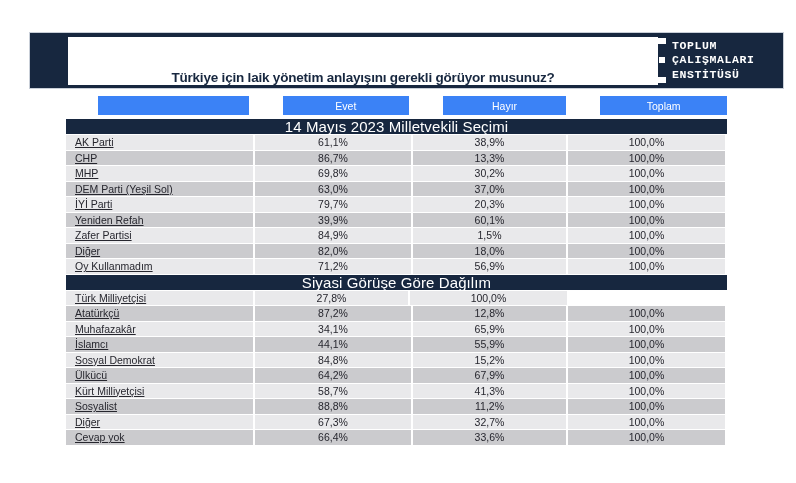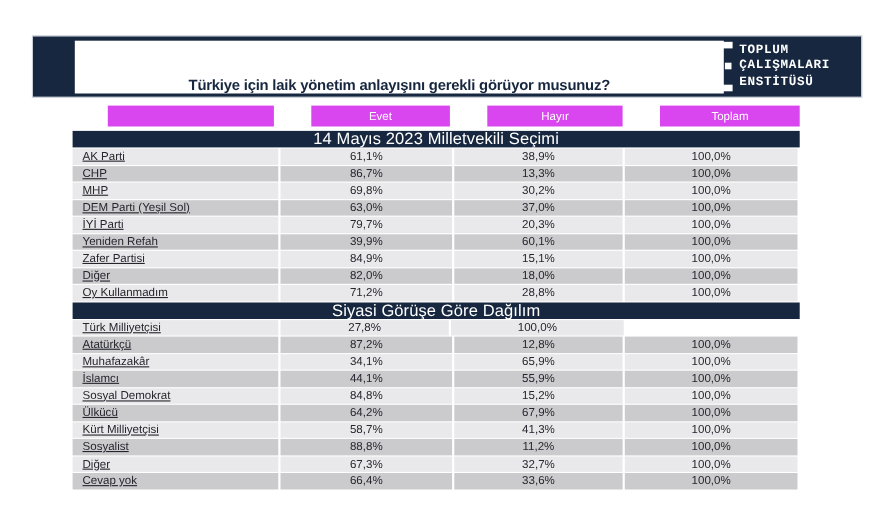--- a/index.html
+++ b/index.html
@@ -77,21 +77,21 @@
   .t-cell {
     display: flex;
     align-items: center;
     overflow: hidden;
   }
   .c0 { width: 187px; }
   .c1 { width: 156px; justify-content: center; }
   .c2 { width: 153px; justify-content: center; }
   .c3 { width: 157px; justify-content: center; }
   .t-head .t-cell {
-    background: #d946ef;
+    background: #3b82f6;
     color: #ffffff;
     font-size: 10.5px;
     justify-content: center;
     margin-left: 32px;
   }
   .t-section {
     height: 15px;
     margin-bottom: 1px;
     background: #17273F;
     color: #ffffff;
@@ -175,33 +175,33 @@
       </div>
       <div class="t-row t-data alt-dark">
         <div class="t-cell c0">Yeniden Refah</div>
         <div class="t-cell c1">39,9%</div>
         <div class="t-cell c2">60,1%</div>
         <div class="t-cell c3">100,0%</div>
       </div>
       <div class="t-row t-data alt-light">
         <div class="t-cell c0">Zafer Partisi</div>
         <div class="t-cell c1">84,9%</div>
-        <div class="t-cell c2">15,1%</div>
+        <div class="t-cell c2">1,5%</div>
         <div class="t-cell c3">100,0%</div>
       </div>
       <div class="t-row t-data alt-dark">
         <div class="t-cell c0">Diğer</div>
         <div class="t-cell c1">82,0%</div>
         <div class="t-cell c2">18,0%</div>
         <div class="t-cell c3">100,0%</div>
       </div>
       <div class="t-row t-data alt-light">
         <div class="t-cell c0">Oy Kullanmadım</div>
         <div class="t-cell c1">71,2%</div>
-        <div class="t-cell c2">28,8%</div>
+        <div class="t-cell c2">56,9%</div>
         <div class="t-cell c3">100,0%</div>
       </div>
       <div class="t-section">Siyasi Görüşe Göre Dağılım</div>
       <div class="t-row t-data alt-light">
         <div class="t-cell c0">Türk Milliyetçisi</div>
         <div class="t-cell c2">27,8%</div>
         <div class="t-cell c3">100,0%</div>
       </div>
       <div class="t-row t-data alt-dark">
         <div class="t-cell c0">Atatürkçü</div>

